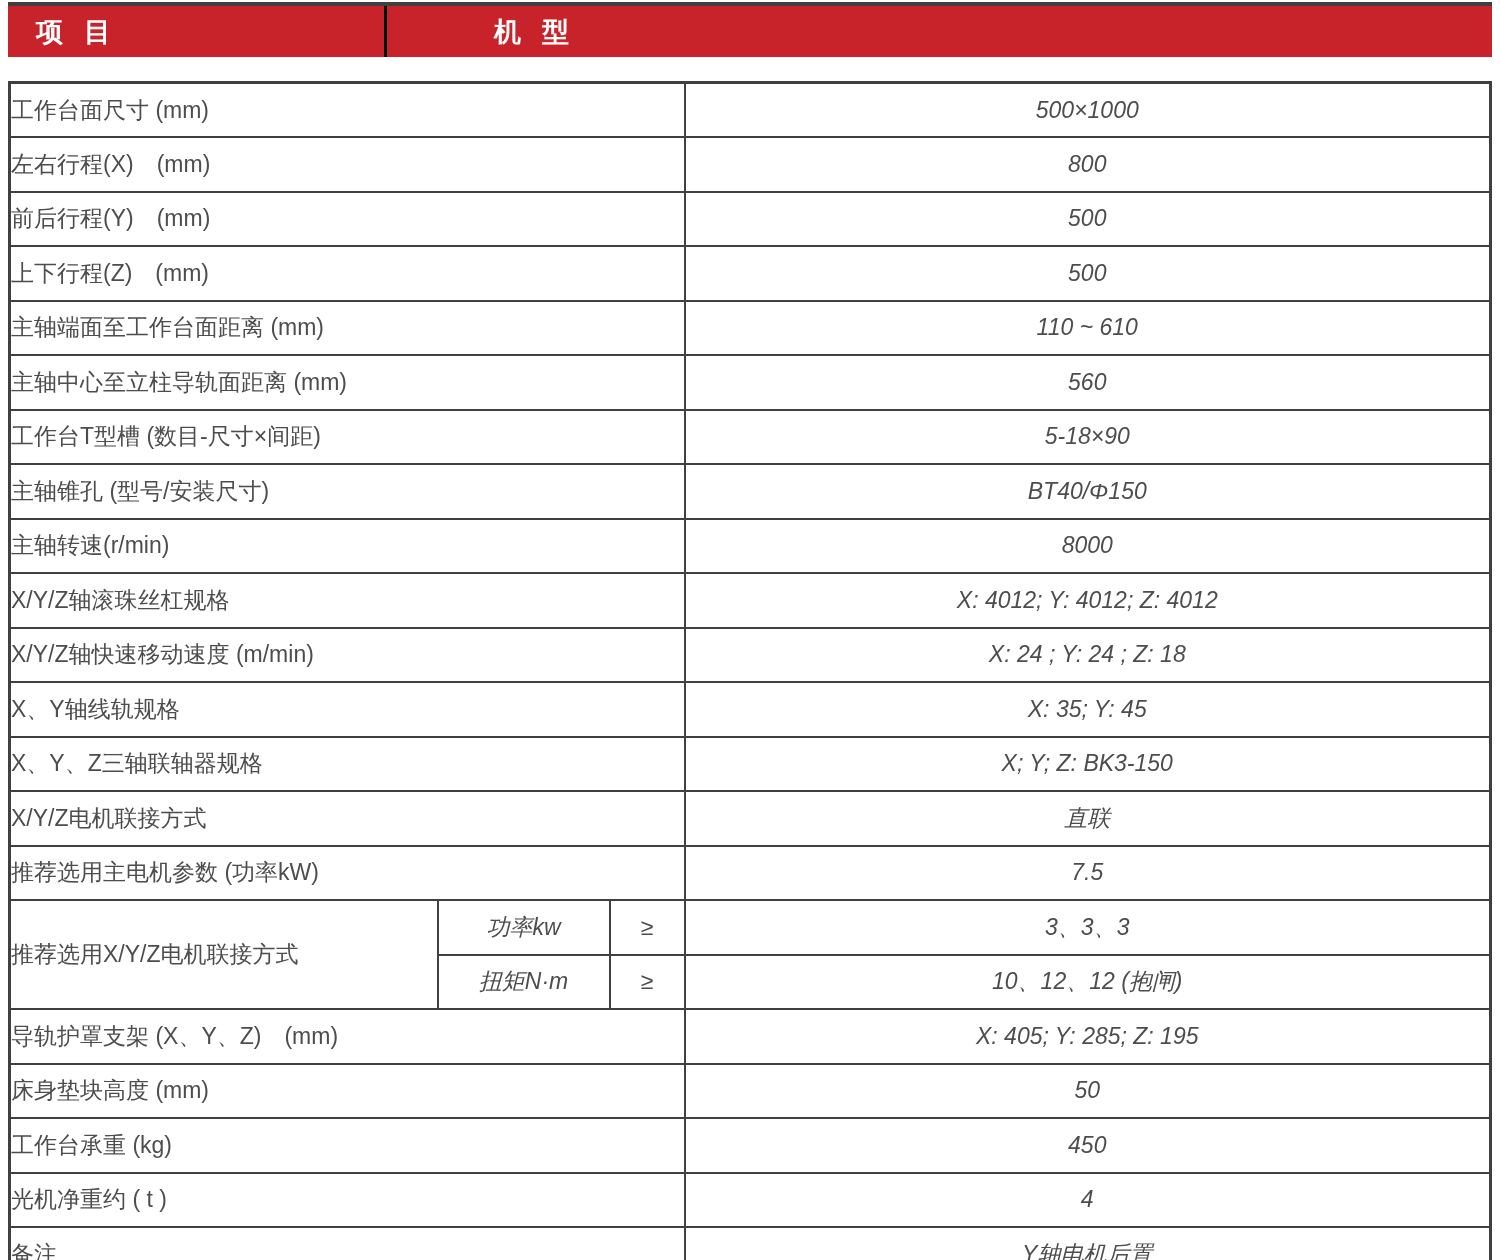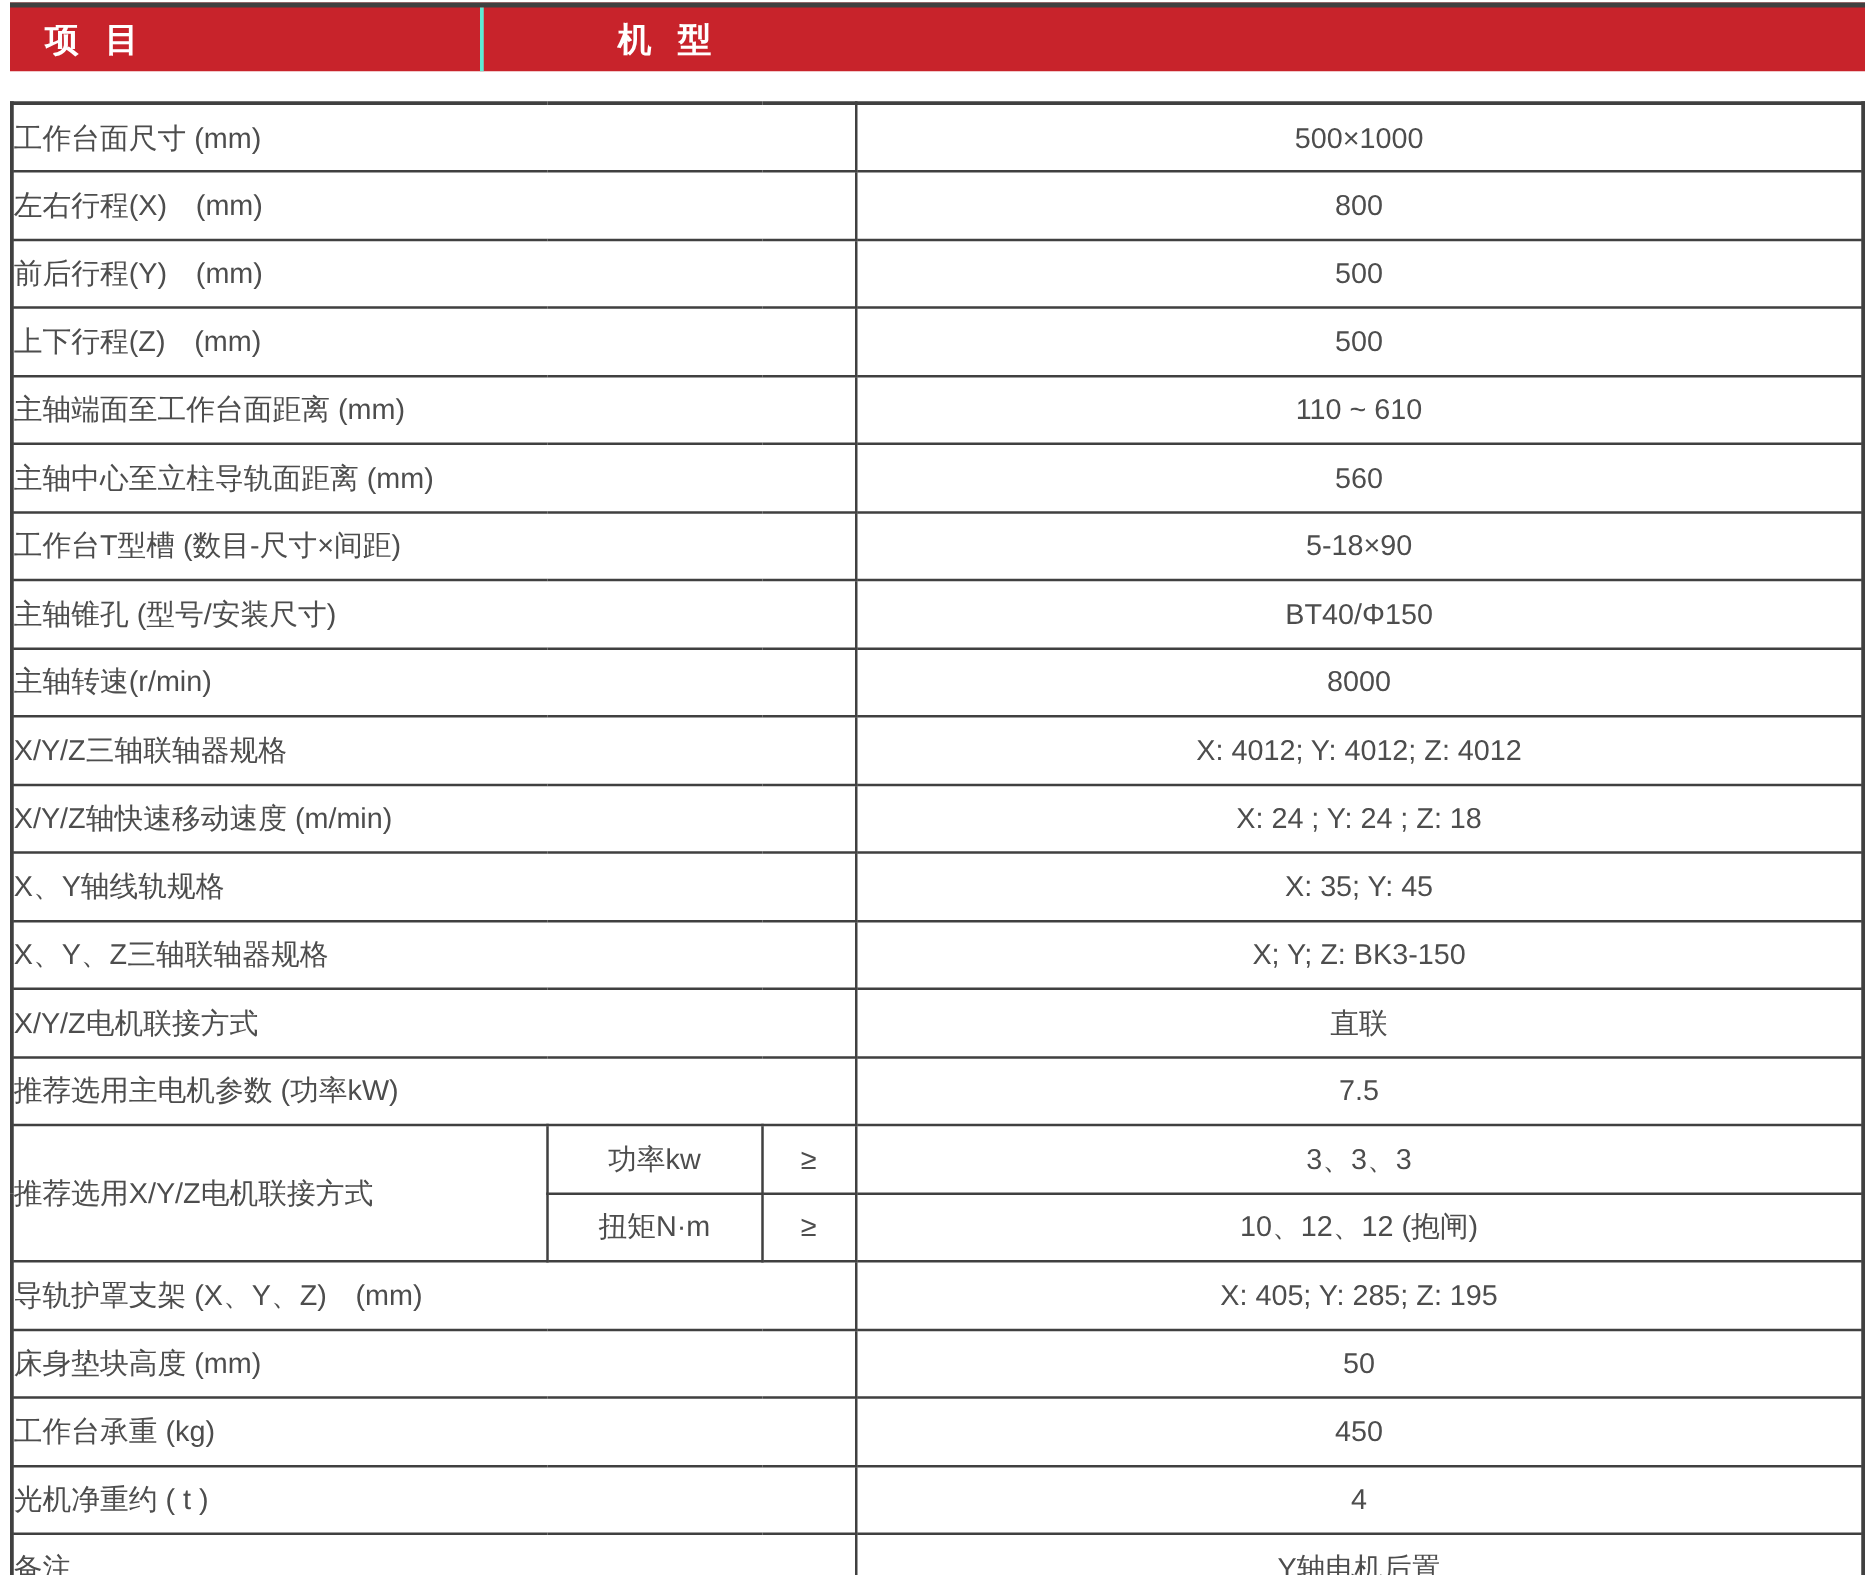--- a/index.html
+++ b/index.html
@@ -31,21 +31,21 @@
     color: #ffffff;
     font-size: 27px;
     font-weight: bold;
     letter-spacing: 0.25em;
   }
   .hdr-cell.first {
     justify-content: flex-start;
     padding-left: 28px;
   }
   .hdr-cell.sep {
-    border-left: 3px solid #5eead4;
+    border-left: 3px solid #000000;
     margin-left: 12px;
   }
   .hdr-cell.model {
     font-family: "Liberation Serif", "DejaVu Serif", serif;
     letter-spacing: 0.02em;
     font-size: 28px;
   }
   
   table.grid {
     width: 1484px;
@@ -65,20 +65,21 @@
     overflow: hidden;
     white-space: nowrap;
   }
   table.grid tr { height: 54.5px; }
   td.label {
     text-align: left;
     padding-left: 30px;
   }
   td.val, td.sub, td.geq {
     text-align: center;
+    font-style: italic;
   }
 </style>
 </head>
 <body>
 
 <div class="page">
 
   <div class="hdr">
     <div class="hdr-cell first">项 目</div>
     <div class="hdr-cell sep">机 型</div>
@@ -122,21 +123,21 @@
       </tr>
       <tr>
         <td class="label" colspan="3">主轴锥孔 (型号/安装尺寸)</td>
         <td class="val">BT40/Φ150</td>
       </tr>
       <tr>
         <td class="label" colspan="3">主轴转速(r/min)</td>
         <td class="val">8000</td>
       </tr>
       <tr>
-        <td class="label" colspan="3">X/Y/Z三轴联轴器规格</td>
+        <td class="label" colspan="3">X/Y/Z轴滚珠丝杠规格</td>
         <td class="val">X: 4012; Y: 4012; Z: 4012</td>
       </tr>
       <tr>
         <td class="label" colspan="3">X/Y/Z轴快速移动速度 (m/min)</td>
         <td class="val">X: 24 ; Y: 24 ; Z: 18</td>
       </tr>
       <tr>
         <td class="label" colspan="3">X、Y轴线轨规格</td>
         <td class="val">X: 35; Y: 45</td>
       </tr>

